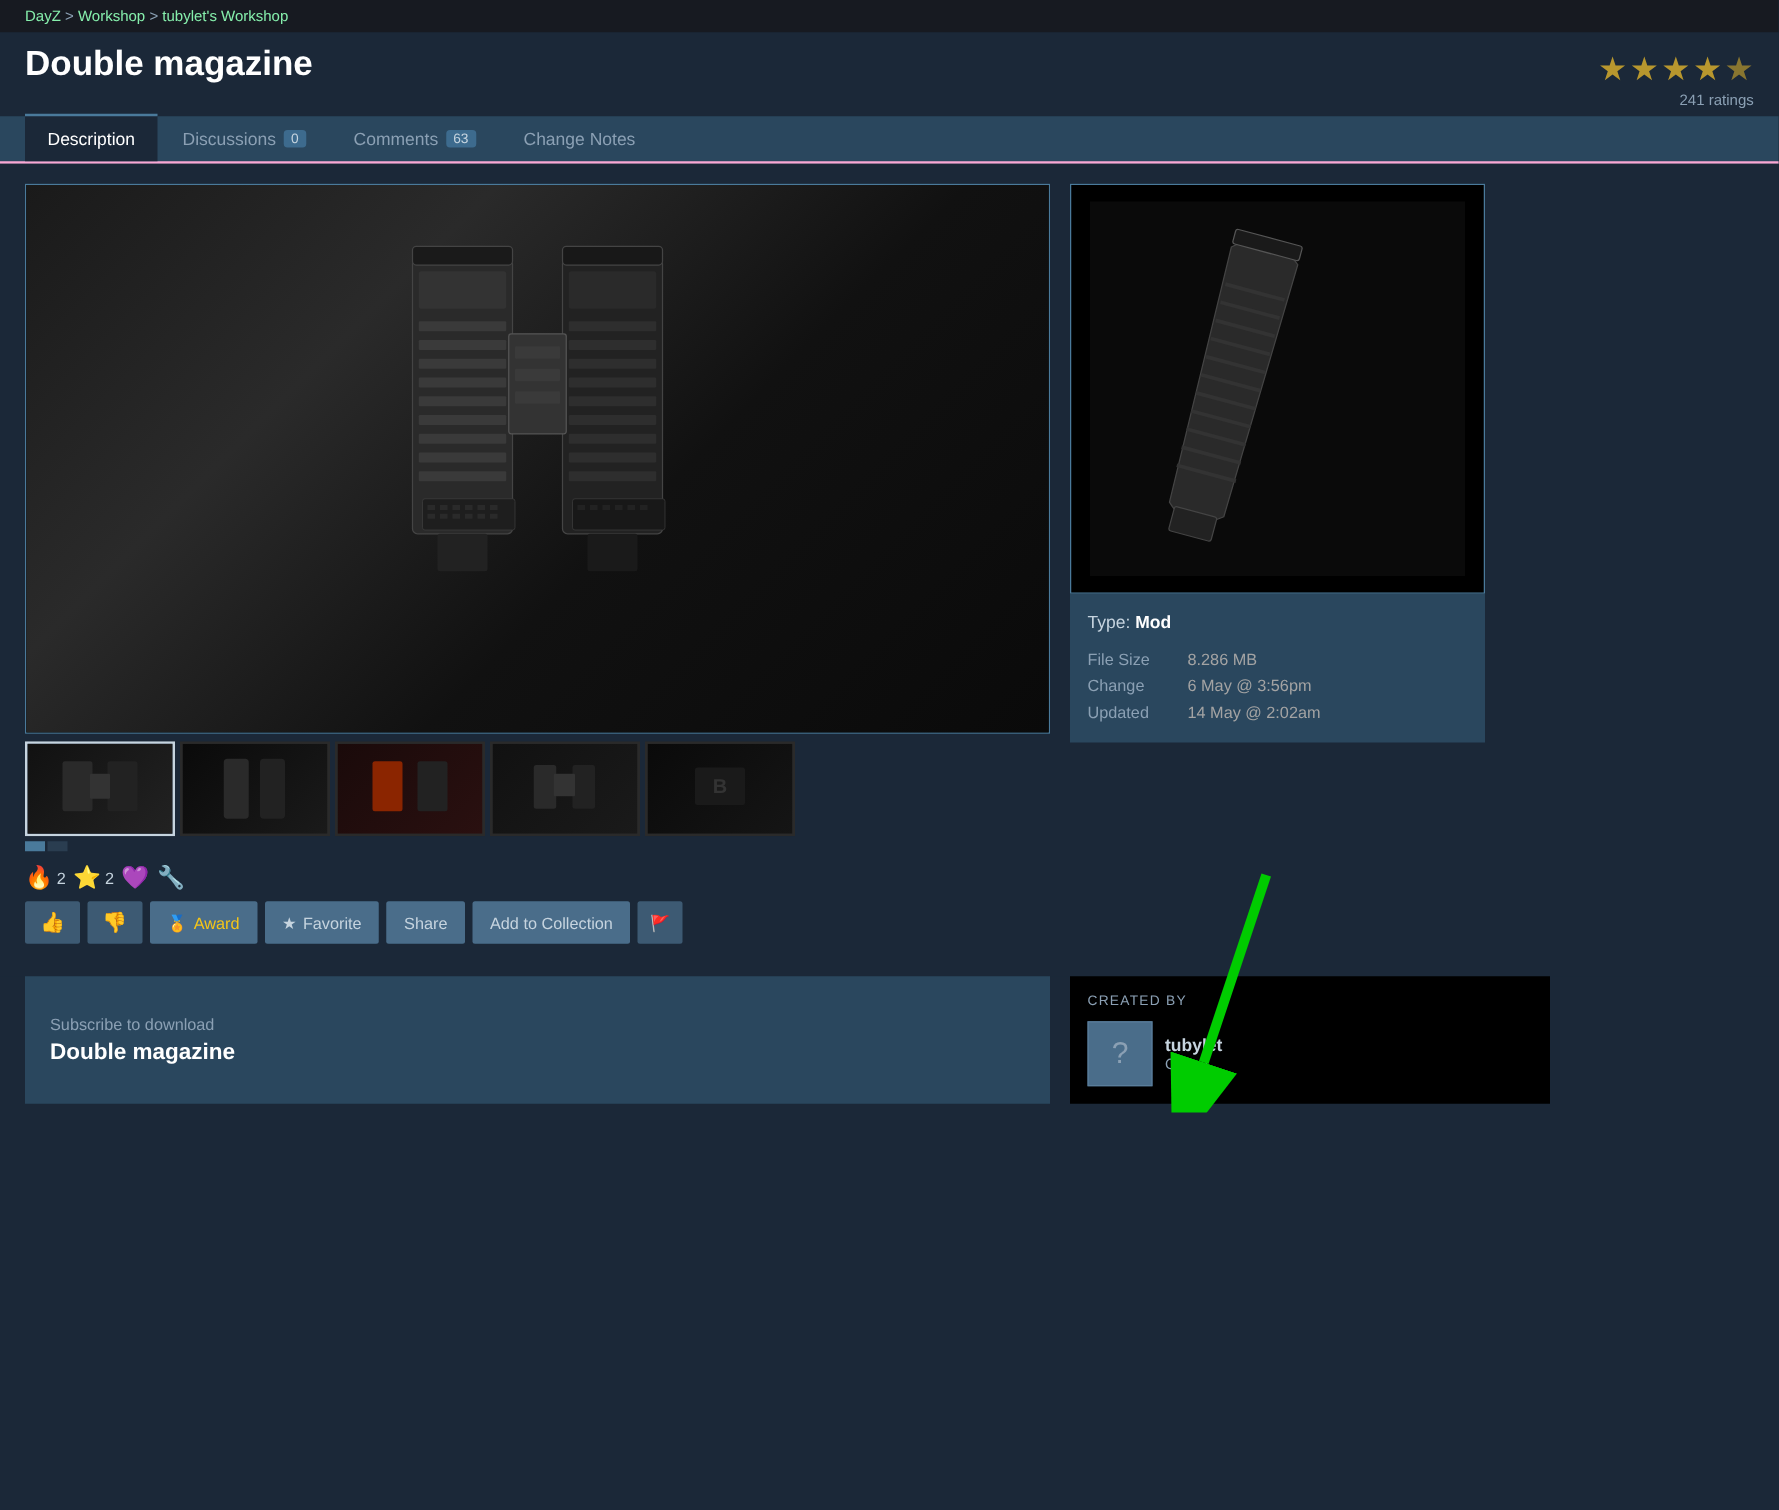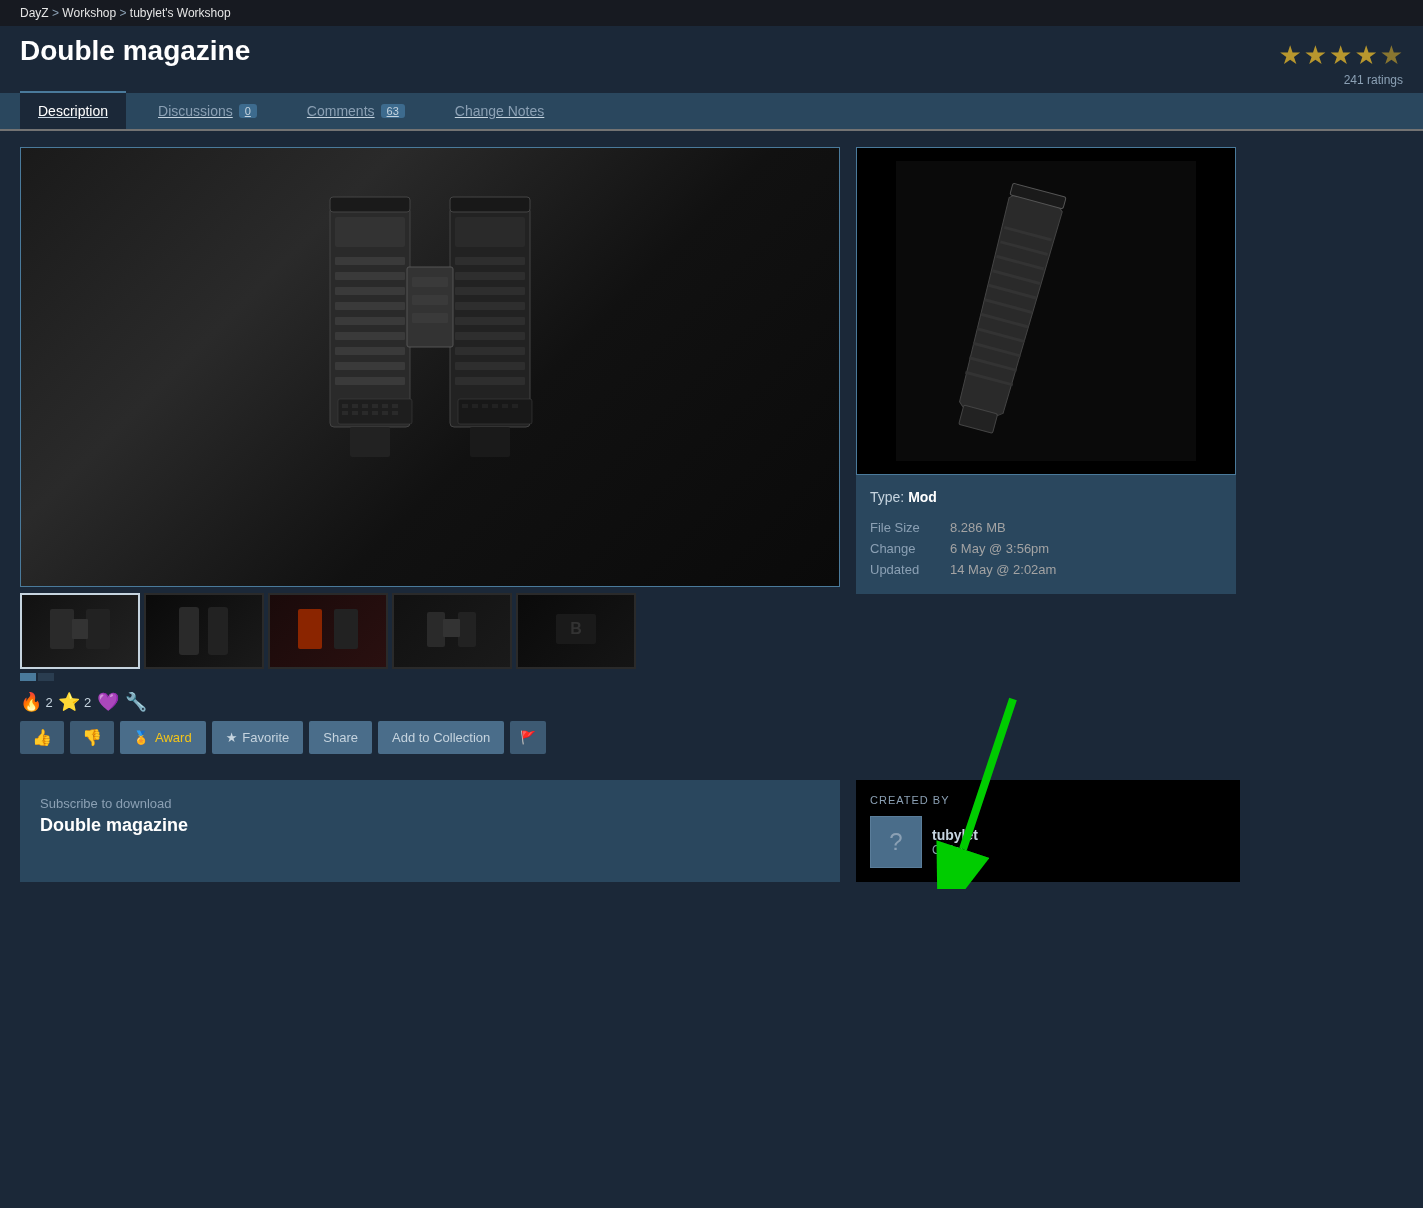--- a/index.html
+++ b/index.html
@@ -12,21 +12,21 @@
       min-height: 1208px;
     }
 
     
     .breadcrumb-bar {
       background: #171a21;
       padding: 6px 20px;
       font-size: 12px;
       color: #8ba0b4;
     }
-    .breadcrumb-bar a { color: #e5e5e5; text-decoration: none; }
+    .breadcrumb-bar a { color: #86efac; text-decoration: none; }
 
     
     .page-header {
       background: #1b2838;
       padding: 10px 20px 6px 20px;
       display: flex;
       align-items: flex-start;
       justify-content: space-between;
     }
     .page-title {
@@ -44,23 +44,22 @@
     .stars { display: flex; gap: 2px; }
     .star { color: #b8972e; font-size: 26px; }
     .star.half { color: #b8972e; opacity: 0.7; }
     .ratings-count { color: #8ba0b4; font-size: 12px; margin-top: 2px; }
 
     
     .tabs-bar {
       background: #2a475e;
       display: flex;
       padding: 0 20px;
-      gap: 14px;
-      border-bottom: 2px solid #737373;
-      text-decoration: underline;
+      gap: 2px;
+      border-bottom: 2px solid #f9a8d4;
     }
     .tab {
       padding: 10px 18px;
       cursor: pointer;
       font-size: 14px;
       color: #8ba0b4;
       border: none;
       background: transparent;
       display: flex;
       align-items: center;
@@ -207,21 +206,21 @@
       color: #f5c518;
     }
     .btn-flag {
       background: #3d5a73;
       color: #8ba0b4;
       padding: 7px 10px;
     }
 
     
     .right-col {
-      width: 380px;
+      width: 332px;
       flex-shrink: 0;
     }
     .preview-img-container {
       width: 100%;
       height: 328px;
       background: #000;
       border: 1px solid #4a7a9b;
       overflow: hidden;
       display: flex;
       align-items: center;
@@ -262,21 +261,21 @@
       display: flex;
       gap: 16px;
       padding: 0 20px 20px 20px;
     }
     .subscribe-section {
       flex: 1;
       max-width: 820px;
       background: #2a475e;
       padding: 16px 20px;
       display: flex;
-      align-items: flex-start;
+      align-items: center;
       justify-content: space-between;
     }
     .subscribe-text { }
     .subscribe-label {
       color: #8ba0b4;
       font-size: 13px;
       margin-bottom: 4px;
     }
     .subscribe-title {
       color: #ffffff;

